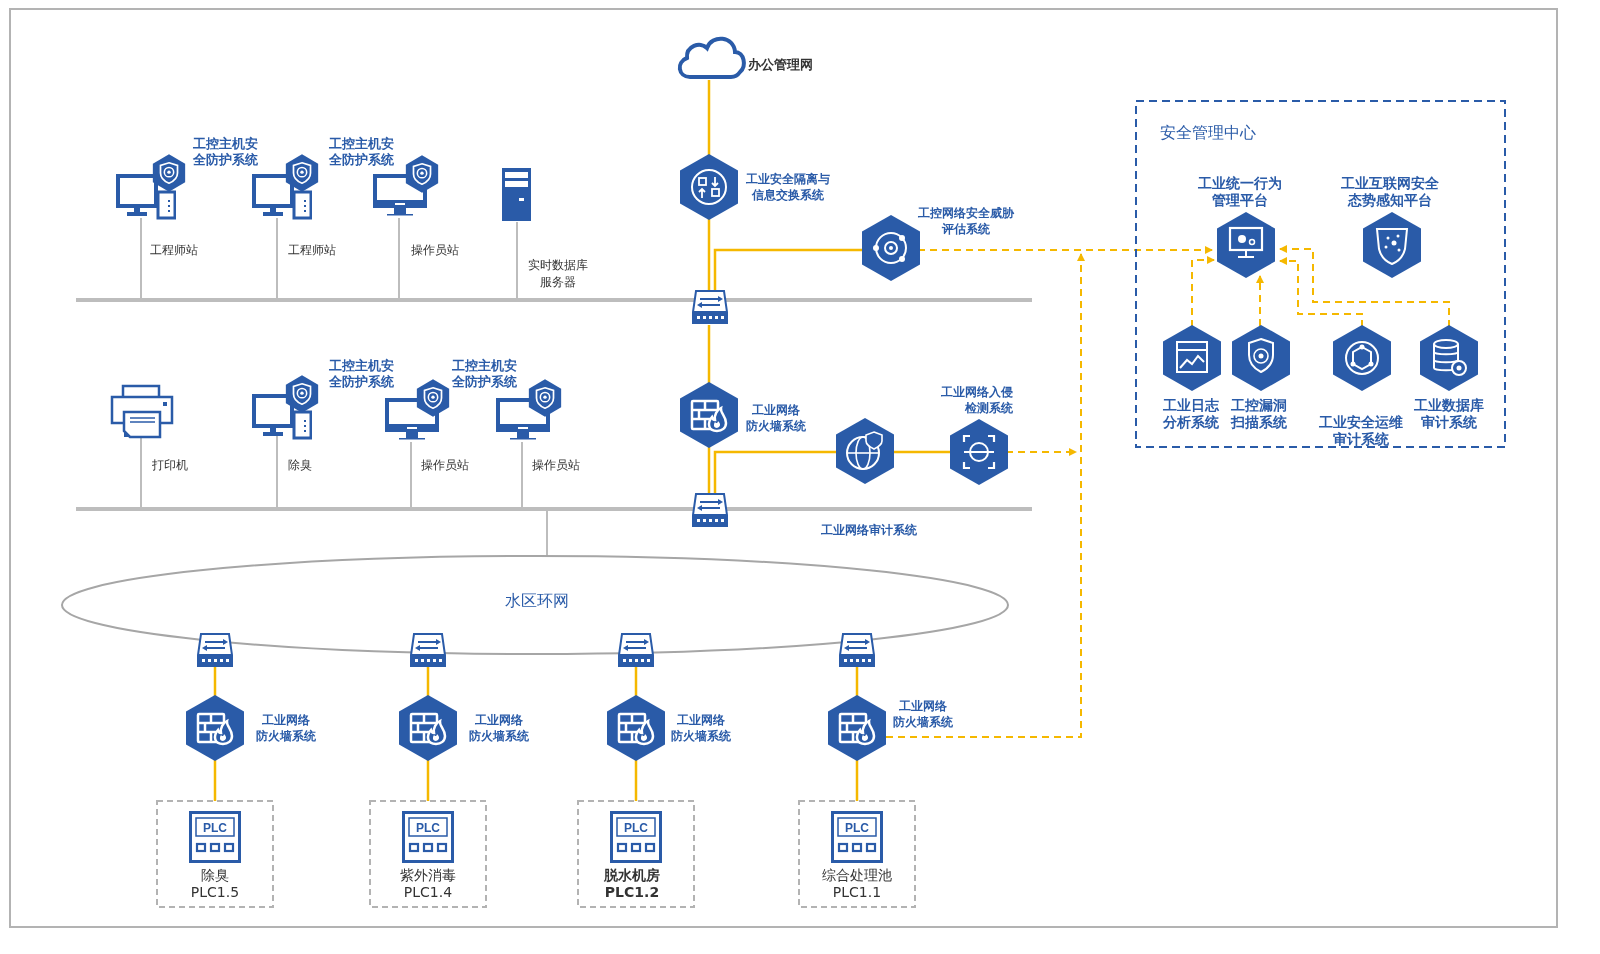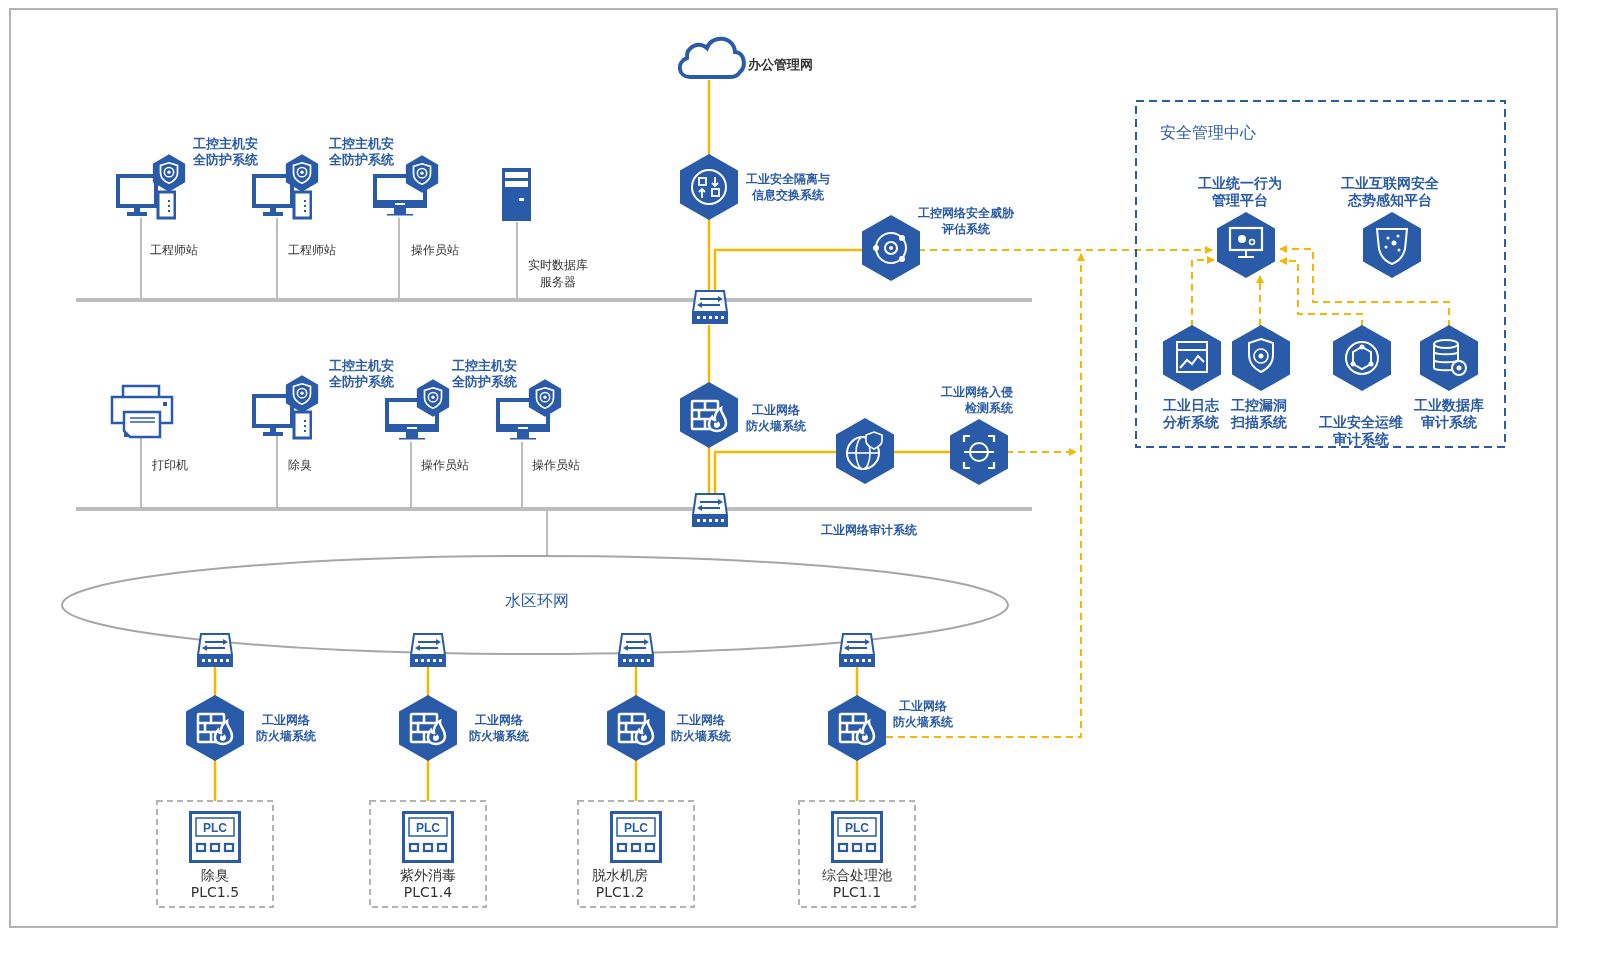--- a/index.html
+++ b/index.html
@@ -361,21 +361,21 @@
 </div>
 
 <div class="lbl-plc" style="left:157px;top:867px;">
   <div>除臭</div>
   <div>PLC1.5</div>
 </div>
 <div class="lbl-plc" style="left:370px;top:867px;">
   <div>紫外消毒</div>
   <div>PLC1.4</div>
 </div>
-<div class="lbl-plc" style="left:562px;top:867px;">
+<div class="lbl-plc" style="left:574px;top:867px;font-weight:bold;">
   <div>脱水机房</div>
   <div>PLC1.2</div>
 </div>
 <div class="lbl-plc" style="left:799px;top:867px;">
   <div>综合处理池</div>
   <div>PLC1.1</div>
 </div>
 
 <div class="lbl-title" style="left:1160px;top:123px;">安全管理中心</div>
 <div class="lbl-sec" style="left:1198px;top:175px;">

